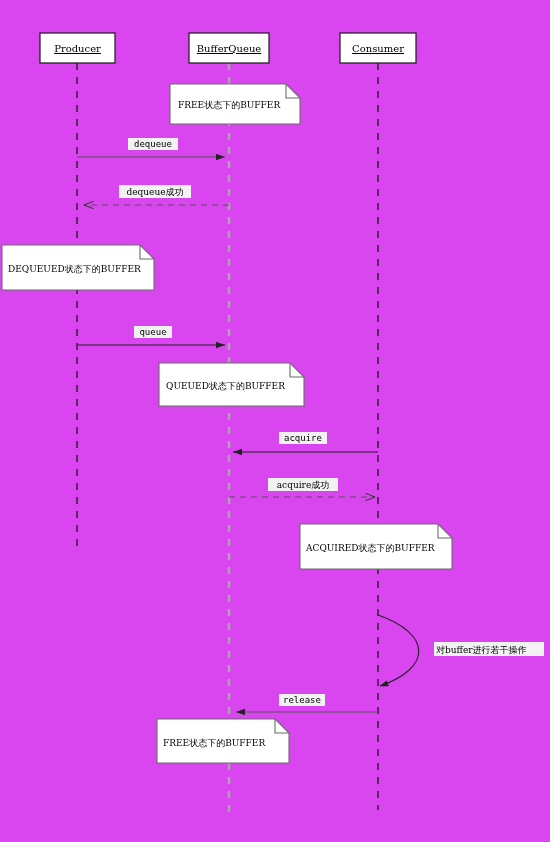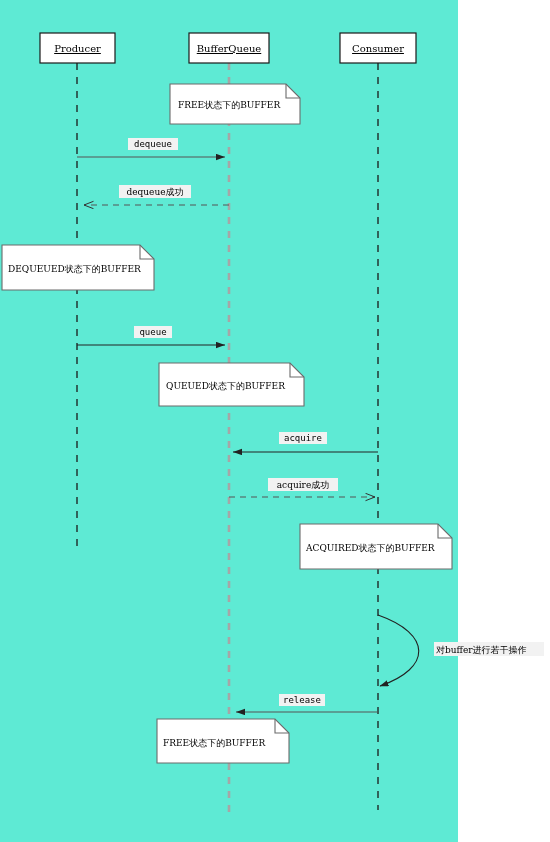--- a/index.html
+++ b/index.html
@@ -9,23 +9,23 @@
     background: #ffffff;
   }
   body {
     width: 550px;
     height: 842px;
     font-family: "DejaVu Serif", "Liberation Serif", serif;
     overflow: hidden;
   }
   #diagram-root {
     position: relative;
-    width: 458px;
+    width: 550px;
     height: 842px;
-    background: #5eead4;
+    background: #d946ef;
   }
   svg#diagram-canvas {
     position: absolute;
     left: 0;
     top: 0;
     width: 550px;
     height: 842px;
     display: block;
   }
   .lifeline-title {

